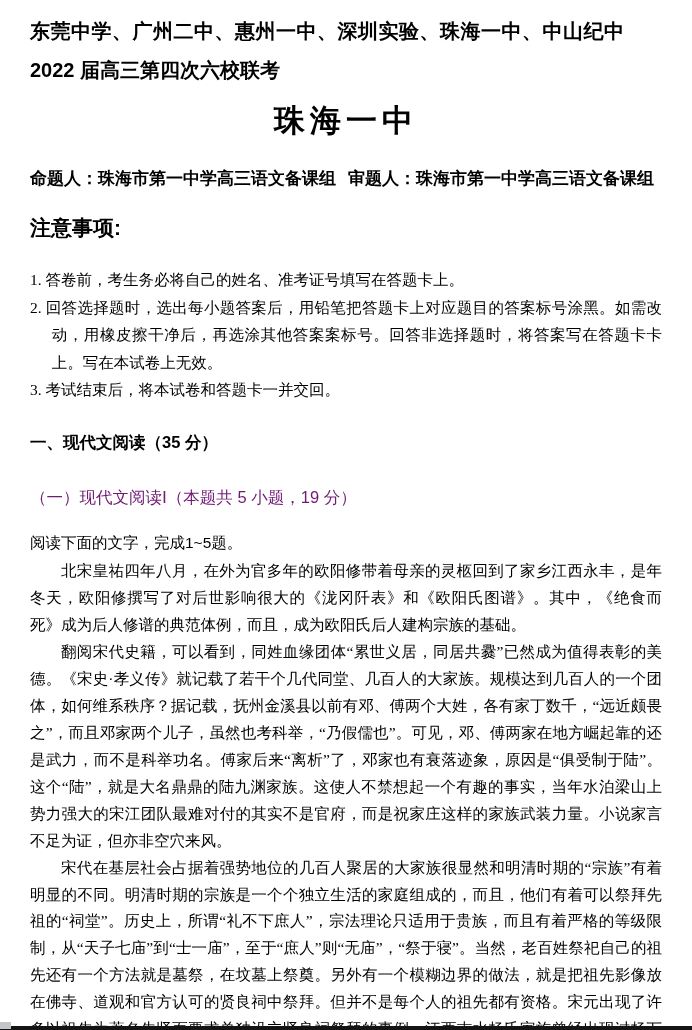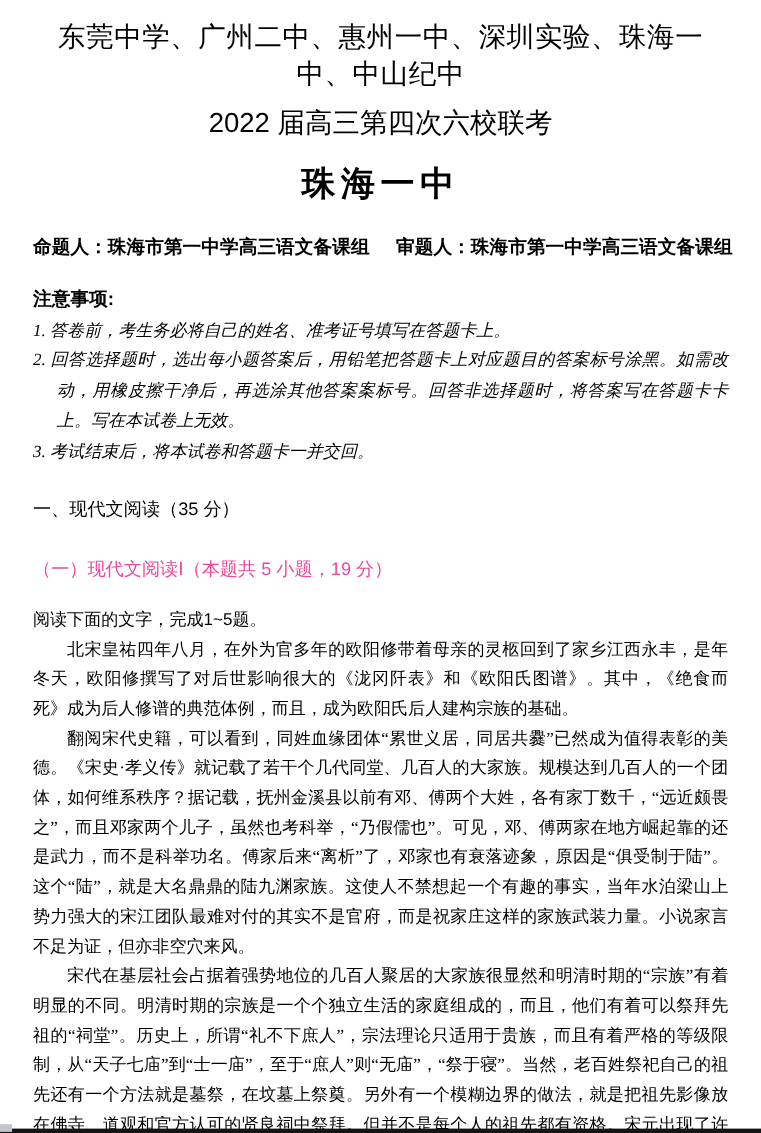--- a/index.html
+++ b/index.html
@@ -15,73 +15,72 @@
     position: relative;
   }
   .page {
     padding: 8px 30px 0 30px;
     box-sizing: border-box;
     width: 692px;
   }
   
   .header-line {
     font-family: "Liberation Sans", sans-serif;
-    font-weight: normal;
-    font-size: 25px;
-    text-align: center;
+    font-weight: bold;
+    font-size: 20px;
+    text-align: left;
     line-height: 1.3;
   }
   .header-line-1 { margin-top: 10px; letter-spacing: 0.5px; }
   .header-line-2 { margin-top: 13px; }
   .paper-title {
     font-family: "Liberation Sans", sans-serif;
     font-weight: bold;
     font-size: 31px;
     text-align: center;
     letter-spacing: 5px;
     margin: 17px 0 0 0;
   }
   .authors-line {
     font-family: "Liberation Sans", sans-serif;
     font-weight: bold;
     font-size: 17px;
     display: flex;
-    gap: 24px;
+    gap: 12px;
     margin-top: 25px;
     white-space: nowrap;
   }
   .notice-heading {
     font-family: "Liberation Sans", sans-serif;
     font-weight: bold;
-    font-size: 17px;
+    font-size: 21px;
     margin-top: 24px;
   }
   .notice-list {
-    margin-top: 4px;
-    font-style: italic;
+    margin-top: 24px;
   }
   .notice-item {
     font-family: "Liberation Serif", serif;
     font-size: 15.5px;
     line-height: 1.78;
     text-align: justify;
     padding-left: 1.4em;
     text-indent: -1.4em;
   }
   .section-heading {
     font-family: "Liberation Sans", sans-serif;
-    font-weight: normal;
+    font-weight: bold;
     font-size: 16.5px;
     margin-top: 28px;
   }
   .subsection-heading {
     font-family: "Liberation Sans", sans-serif;
     font-weight: normal;
     font-size: 16.5px;
-    color: #ec4899;
+    color: #701a75;
     margin-top: 33px;
   }
   .reading-instruction {
     font-family: "Liberation Sans", sans-serif;
     font-weight: normal;
     font-size: 15.5px;
     margin-top: 24px;
   }
   .material-label {
     font-family: "Liberation Sans", sans-serif;

